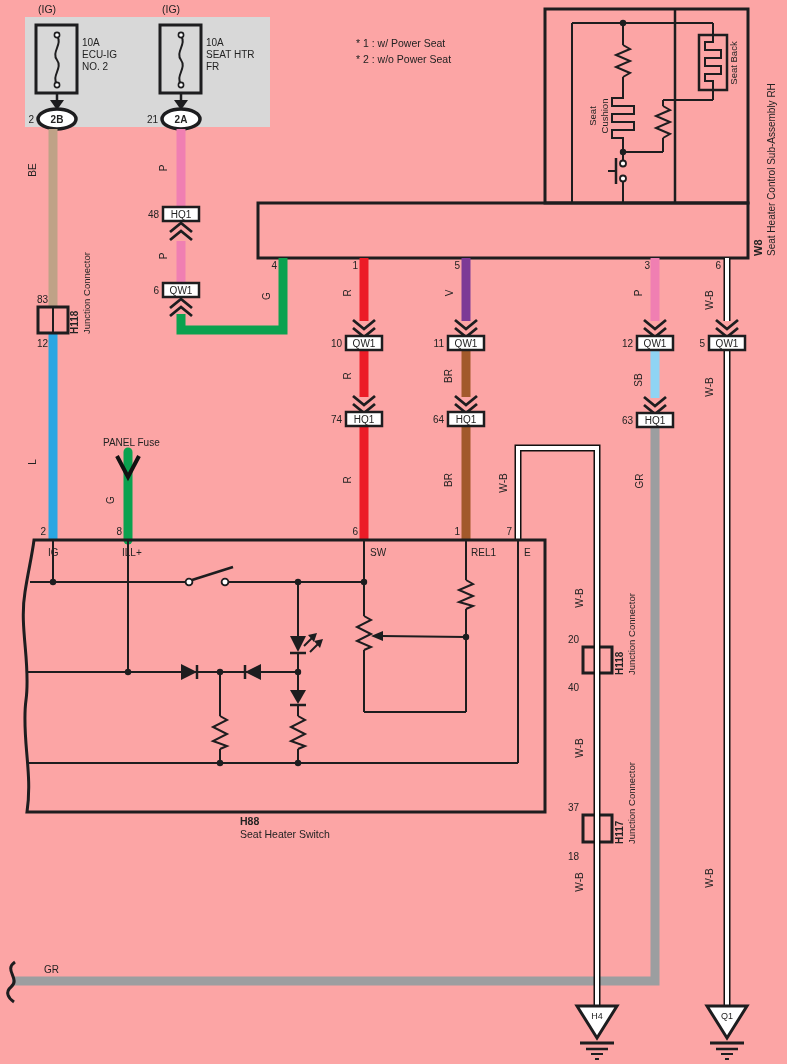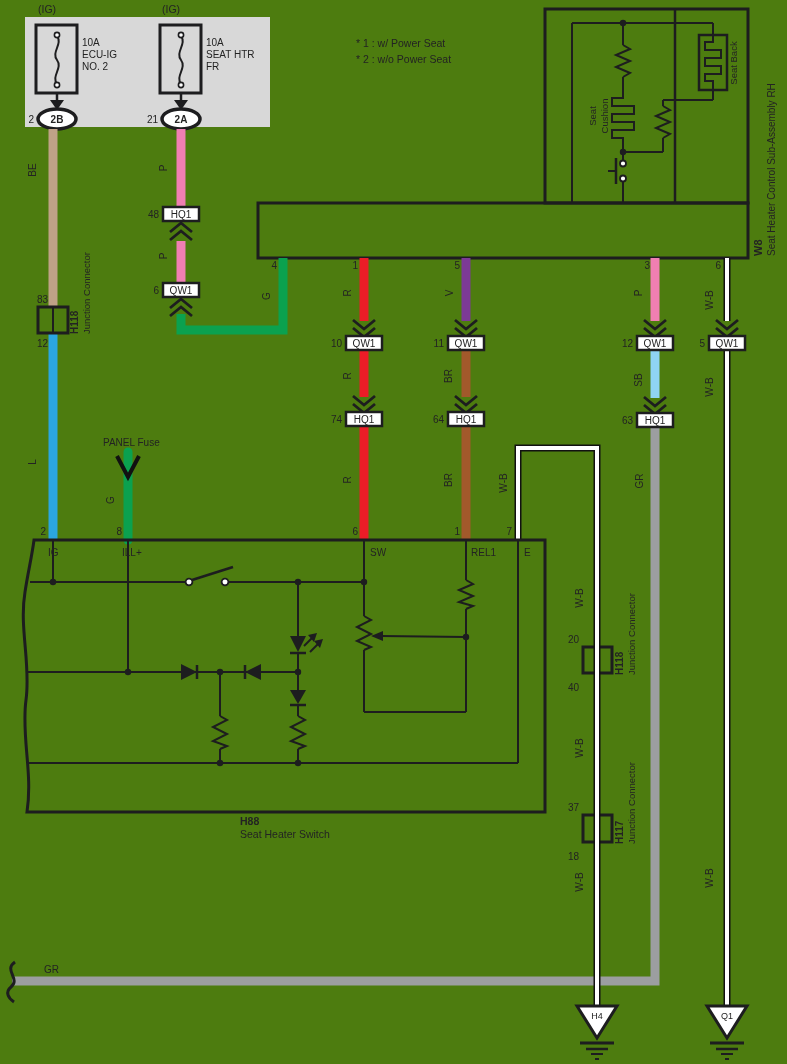--- a/index.html
+++ b/index.html
@@ -1,16 +1,16 @@
 <!DOCTYPE html>
 <html><head>
 <meta charset="utf-8">
 <style>
   html,body{margin:0;padding:0;background:#ffffff;}
-  .stage{width:787px;height:1064px;position:relative;background:#4d7c0f;overflow:hidden;}
+  .stage{width:787px;height:1064px;position:relative;background:#fca5a5;overflow:hidden;}
   svg text{font-family:"Liberation Sans","DejaVu Sans",sans-serif;fill:#232323;}
   .t10{font-size:10px}
   .t105{font-size:10.5px}
   .t11{font-size:11px}
   .t95{font-size:9.5px}
   .t9{font-size:9px}
   .b{font-weight:bold}
   .ln{stroke:#1d1d1f;stroke-width:2;fill:none}
   .ln25{stroke:#1d1d1f;stroke-width:2.5;fill:none}
   .ln3{stroke:#1d1d1f;stroke-width:3;fill:none}

